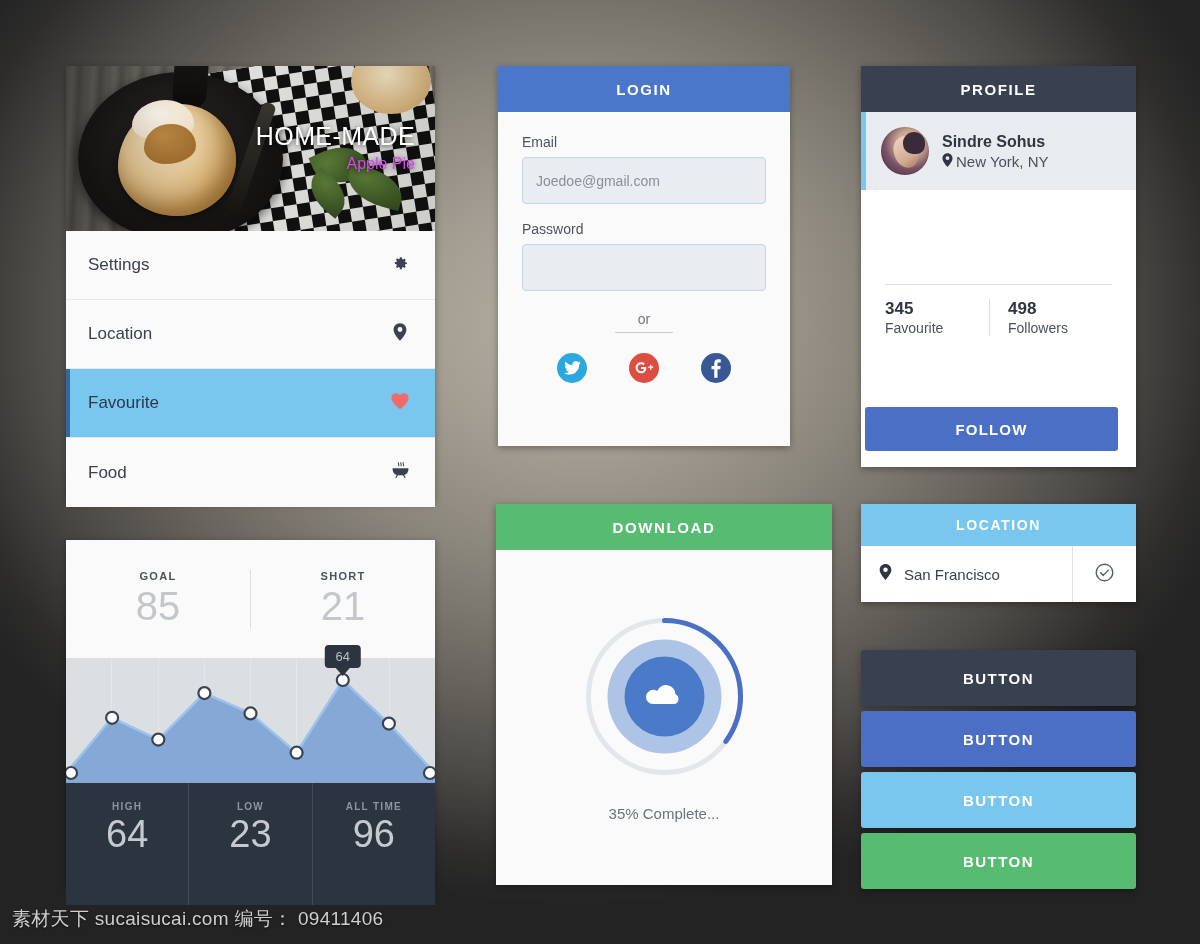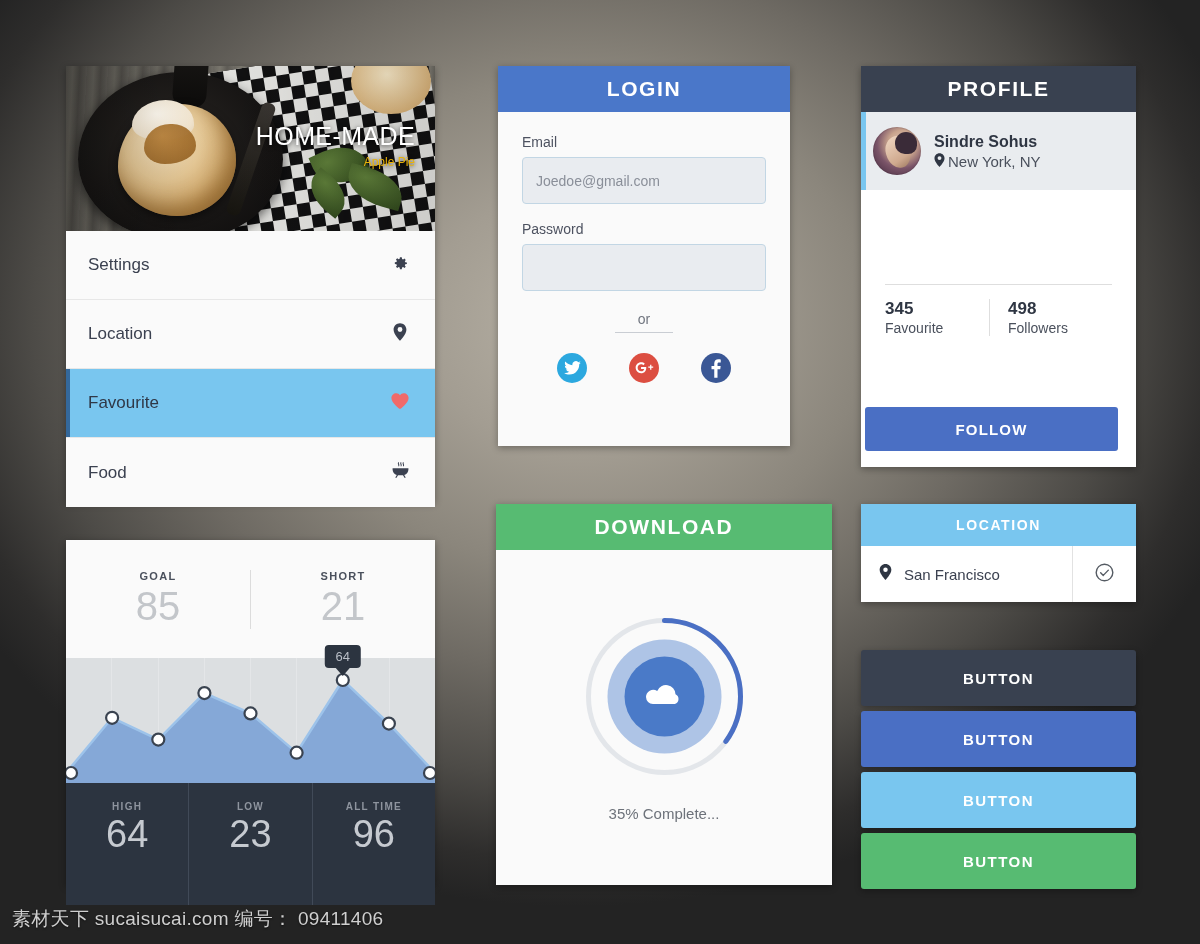--- a/index.html
+++ b/index.html
@@ -20,21 +20,21 @@
   .card {
     position: absolute;
     background: #fafafa;
     box-shadow: 0 2px 7px rgba(0,0,0,0.33);
   }
   .card-head {
     height: 46px;
     display: flex; align-items: center; justify-content: center;
     color: #ffffff;
     font-weight: bold;
-    font-size: 21px;
+    font-size: 15px;
     letter-spacing: 1.6px;
   }
 
   
   #menu-card { left: 66px; top: 66px; width: 369px; height: 436px; background:#fafafa; }
   .menu-hero {
     height: 165px; position: relative; overflow: hidden;
     background: #2b2722;
   }
   .hero-photo { position: absolute; inset: 0; }
@@ -103,21 +103,21 @@
   .hero-vignette {
     position:absolute; inset:0;
     background: linear-gradient(90deg, rgba(0,0,0,.18) 0%, rgba(0,0,0,0) 35%, rgba(0,0,0,.10) 100%);
   }
   .hero-text { position:absolute; right:20px; top:56px; text-align:right; }
   .hero-title {
     color:#ffffff; font-size:25px; letter-spacing:.4px;
     text-shadow: 0 1px 5px rgba(0,0,0,.75);
   }
   .hero-sub {
-    color:#eab308; font-size:12px; margin-top:4px;
+    color:#d946ef; font-size:16px; margin-top:4px;
     text-shadow: 0 1px 5px rgba(0,0,0,.75);
   }
 
   .menu-item {
     height: 69px;
     display: flex; align-items: center;
     padding: 0 22px;
     border-bottom: 1px solid #e7e7e7;
     background: #fafafa;
     position: relative;
@@ -154,21 +154,21 @@
   .or-line { width: 58px; height:1px; background:#c9cdd3; margin: 5px auto 0 auto; }
   .social-row { display:flex; justify-content:space-around; align-items:center; margin-top: 20px; padding: 0 14px; }
   .social { width: 30px; height: 30px; border-radius:50%; display:flex; align-items:center; justify-content:center; color:#fff; }
   .social svg { display:block; }
 
   
   #profile-card { left: 861px; top: 66px; width: 275px; height: 401px; background:#ffffff; }
   #profile-card .card-head { background: #394150; }
   .profile-row {
     height: 78px; display:flex; align-items:center;
-    background: #e9ecef; padding-left: 12px; position:relative;
+    background: #e9ecef; padding-left: 20px; position:relative;
   }
   .profile-row::before { content:""; position:absolute; left:0; top:0; bottom:0; width:5px; background:#79c6ef; }
   .avatar {
     width: 48px; height:48px; border-radius:50%;
     background: radial-gradient(circle at 60% 35%, #e6cdbb 0%, #c8a38d 32%, #7a5468 58%, #3c2438 100%);
     overflow:hidden; position:relative; flex:none;
     box-shadow: inset 0 0 0 1px rgba(0,0,0,.08);
   }
   .avatar .face {
     position:absolute; left:13px; top:9px; width:24px; height:32px;

